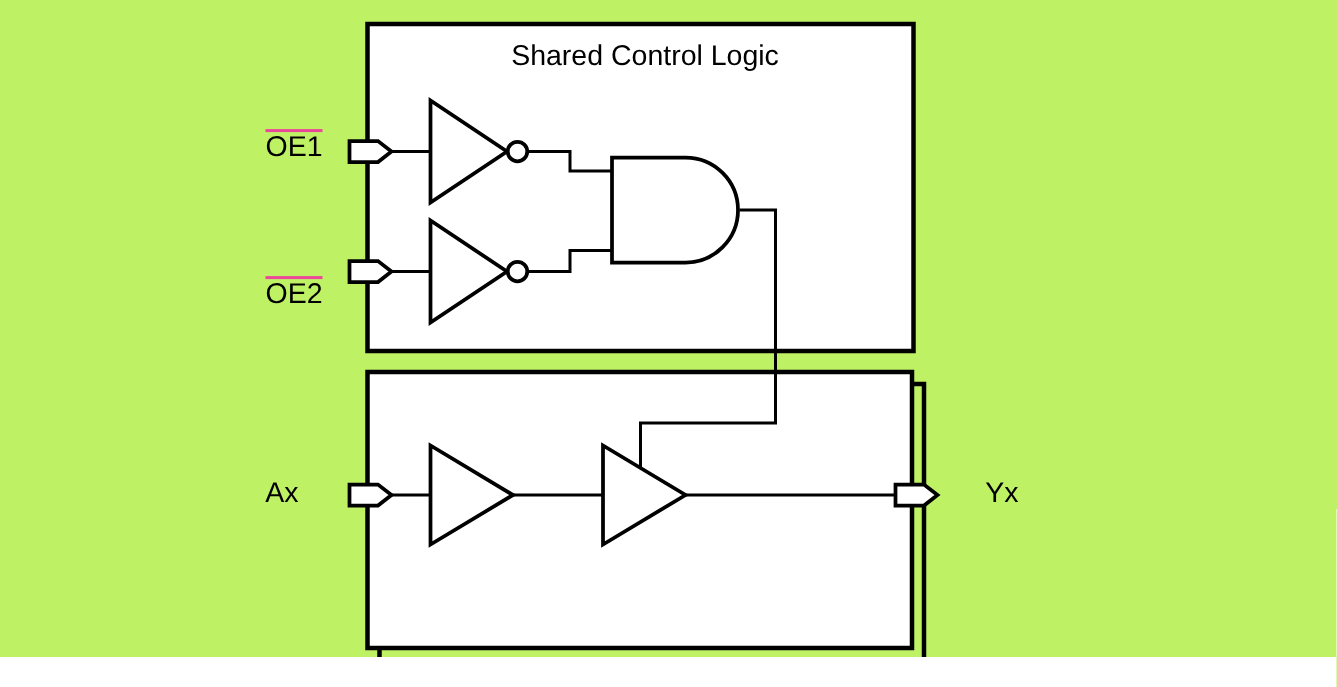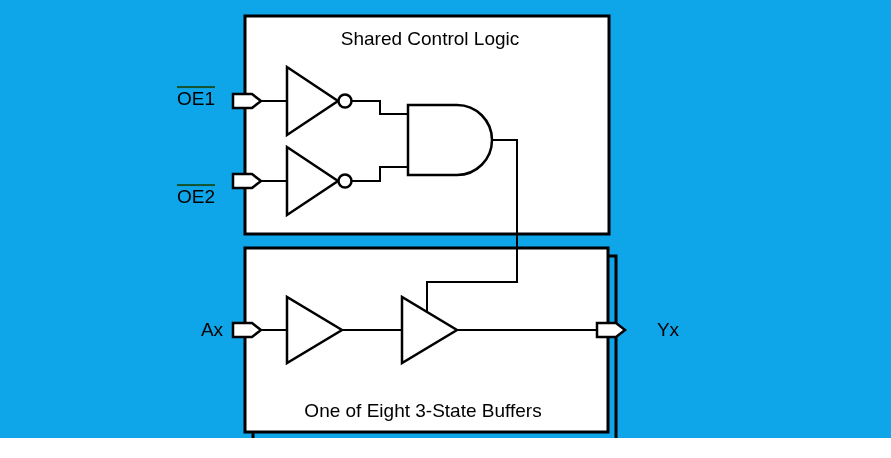--- a/index.html
+++ b/index.html
@@ -1,36 +1,36 @@
 <!DOCTYPE html>
 <html><head>
 <meta charset="utf-8">
 <style>
   html, body { margin: 0; padding: 0; background: #ffffff; }
   .stage {
     position: relative;
     width: 891px;
     height: 438px;
-    background: #0ea5e9;
+    background: #bef264;
     font-family: "Liberation Sans", sans-serif;
     color: #000000;
     overflow: hidden;
   }
   .stage svg { position: absolute; left: 0; top: 0; }
   .lbl {
     position: absolute;
     transform: translate(-50%, -50%);
     font-size: 19px;
     line-height: 1.1;
     white-space: nowrap;
     color: #000000;
   }
   .overline-label {
     display: inline-block;
-    border-top: 2px solid #14532d;
+    border-top: 2px solid #ec4899;
     padding-top: 1px;
   }
 </style>
 </head>
 <body>
 
 <div class="stage">
 
   <svg width="891" height="458" viewBox="0 0 891 458">
 
@@ -66,19 +66,18 @@
   <div class="lbl" style="left:430px; top:39px;">Shared Control Logic</div>
 
   <div class="lbl" style="left:196px; top:98px;">
     <span class="overline-label">OE1</span>
   </div>
 
   <div class="lbl" style="left:196px; top:196px;">
     <span class="overline-label">OE2</span>
   </div>
 
-  <div class="lbl" style="left:212px; top:330px;">Ax</div>
+  <div class="lbl" style="left:188px; top:330px;">Ax</div>
 
   <div class="lbl" style="left:668px; top:330px;">Yx</div>
 
-  <div class="lbl" style="left:423px; top:411px;">One of Eight 3-State Buffers</div>
 
 </div>
 
 </body></html>

